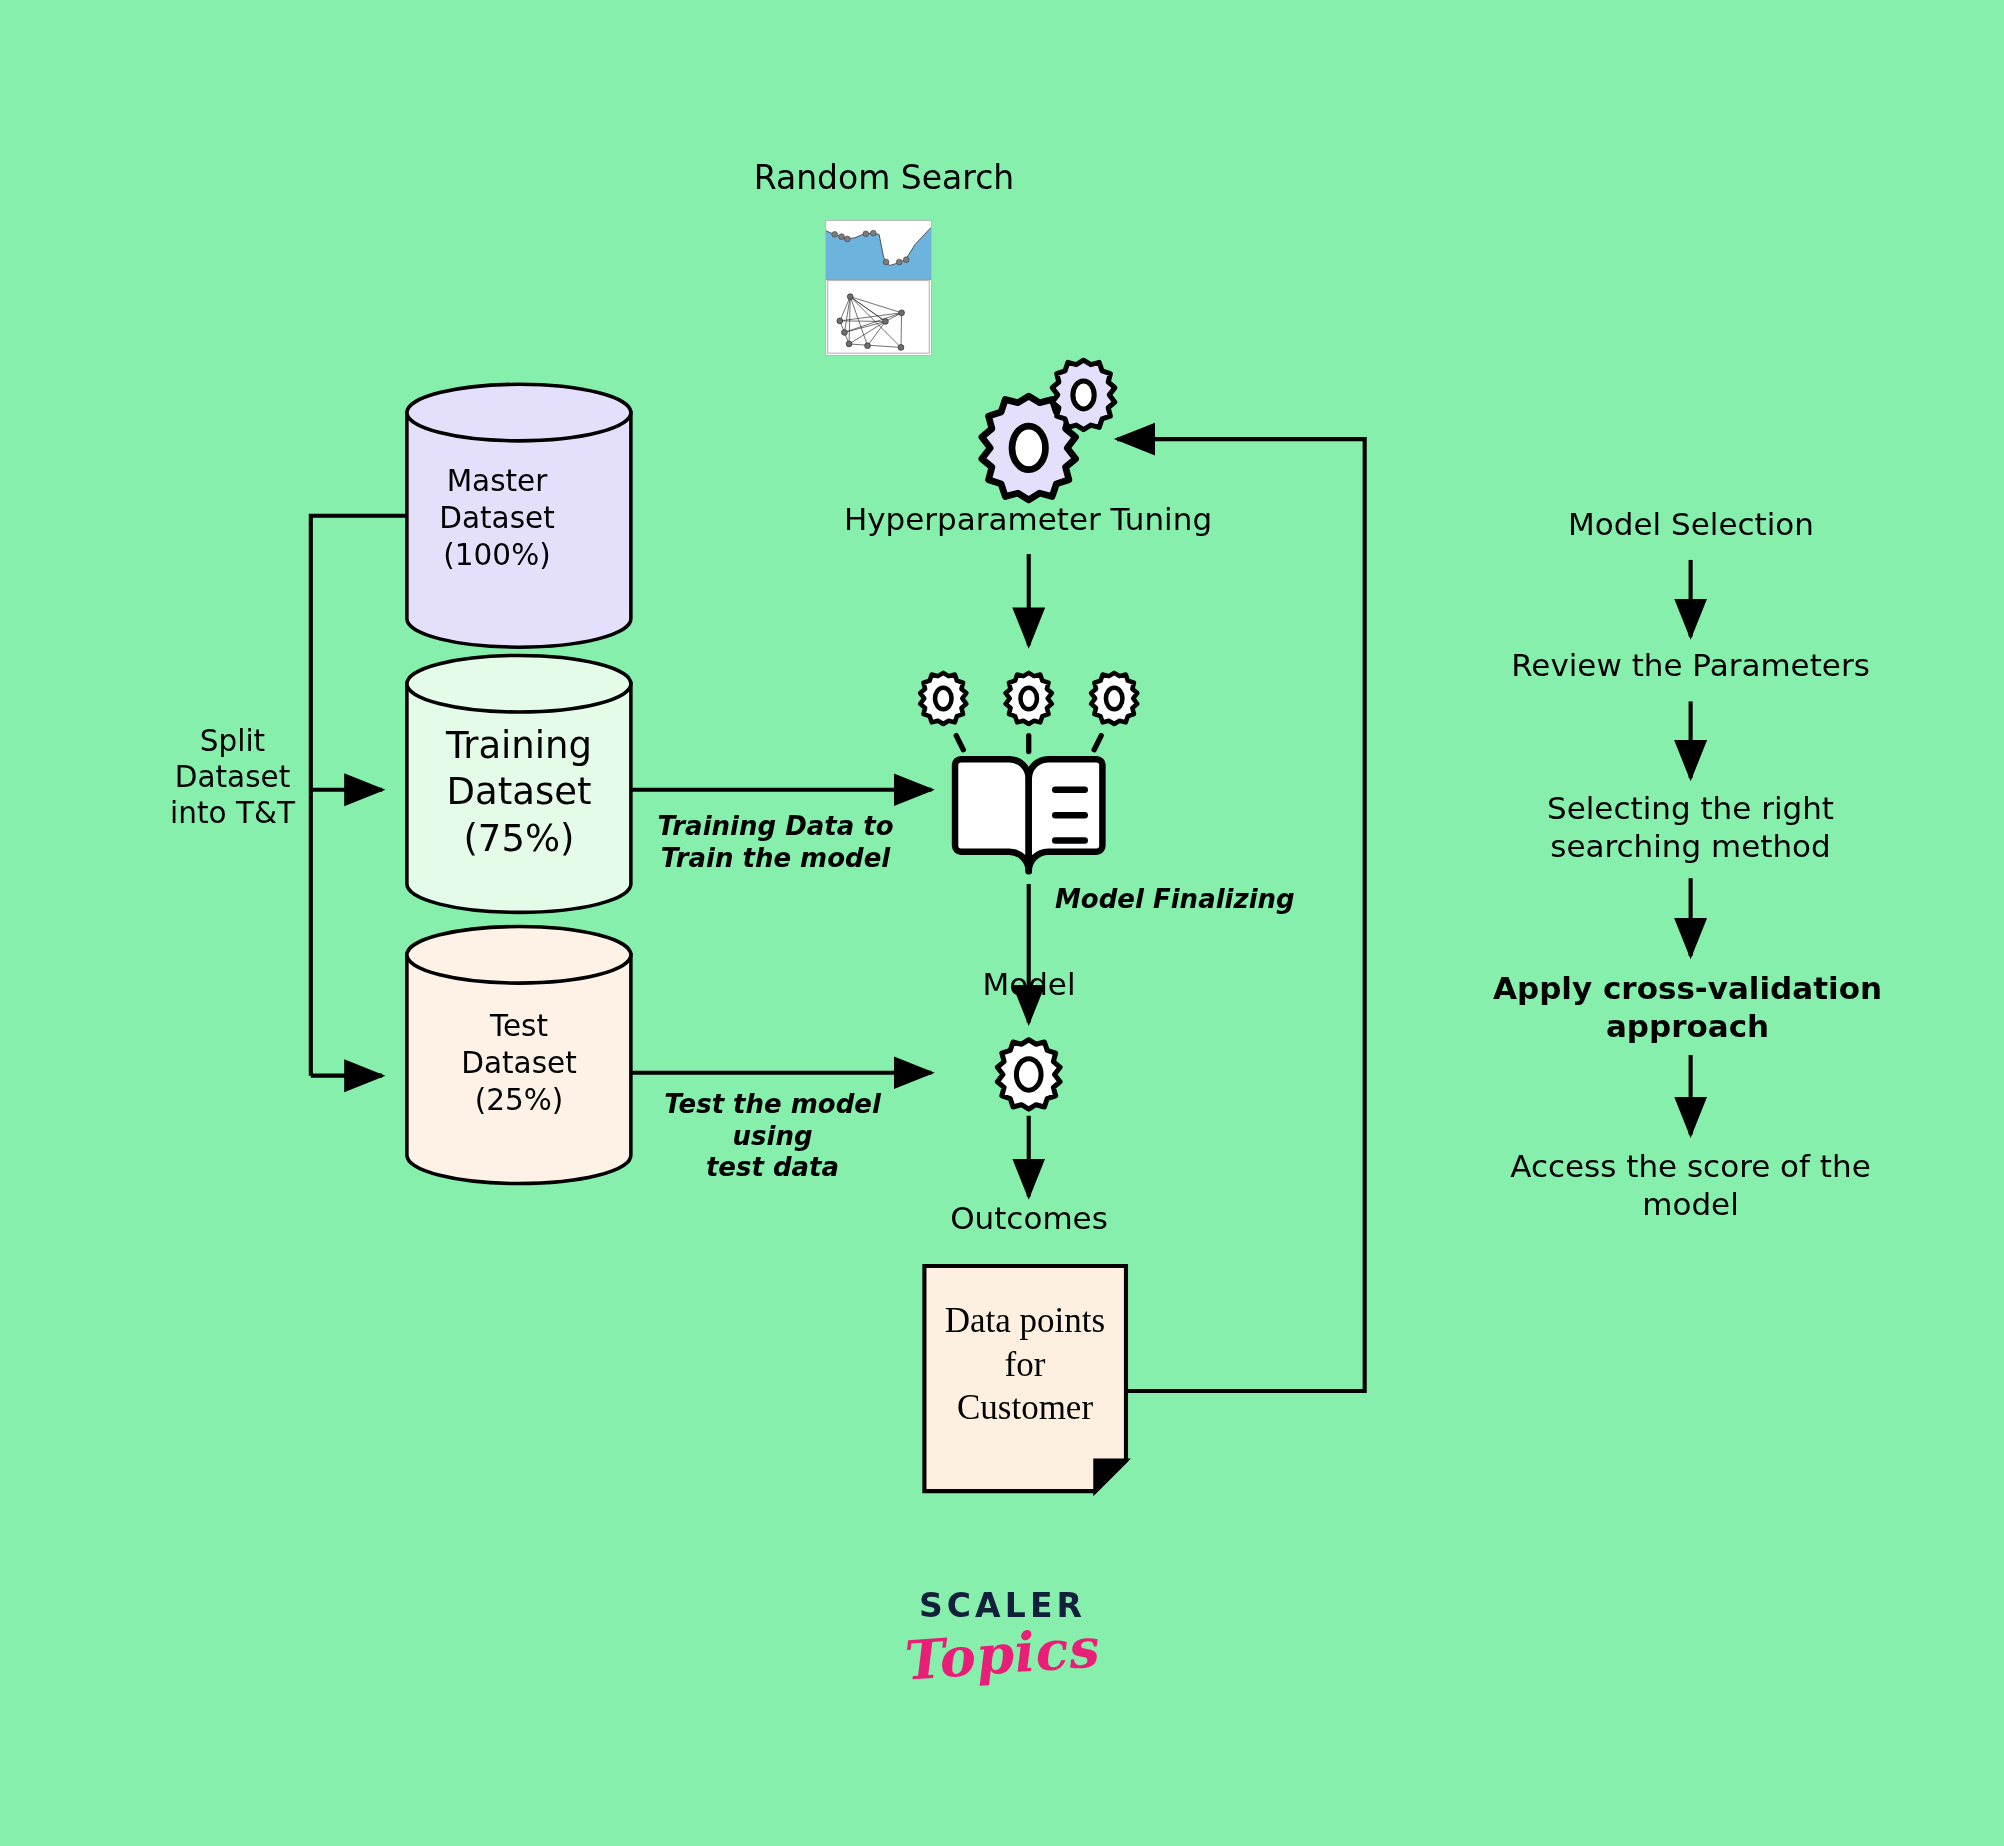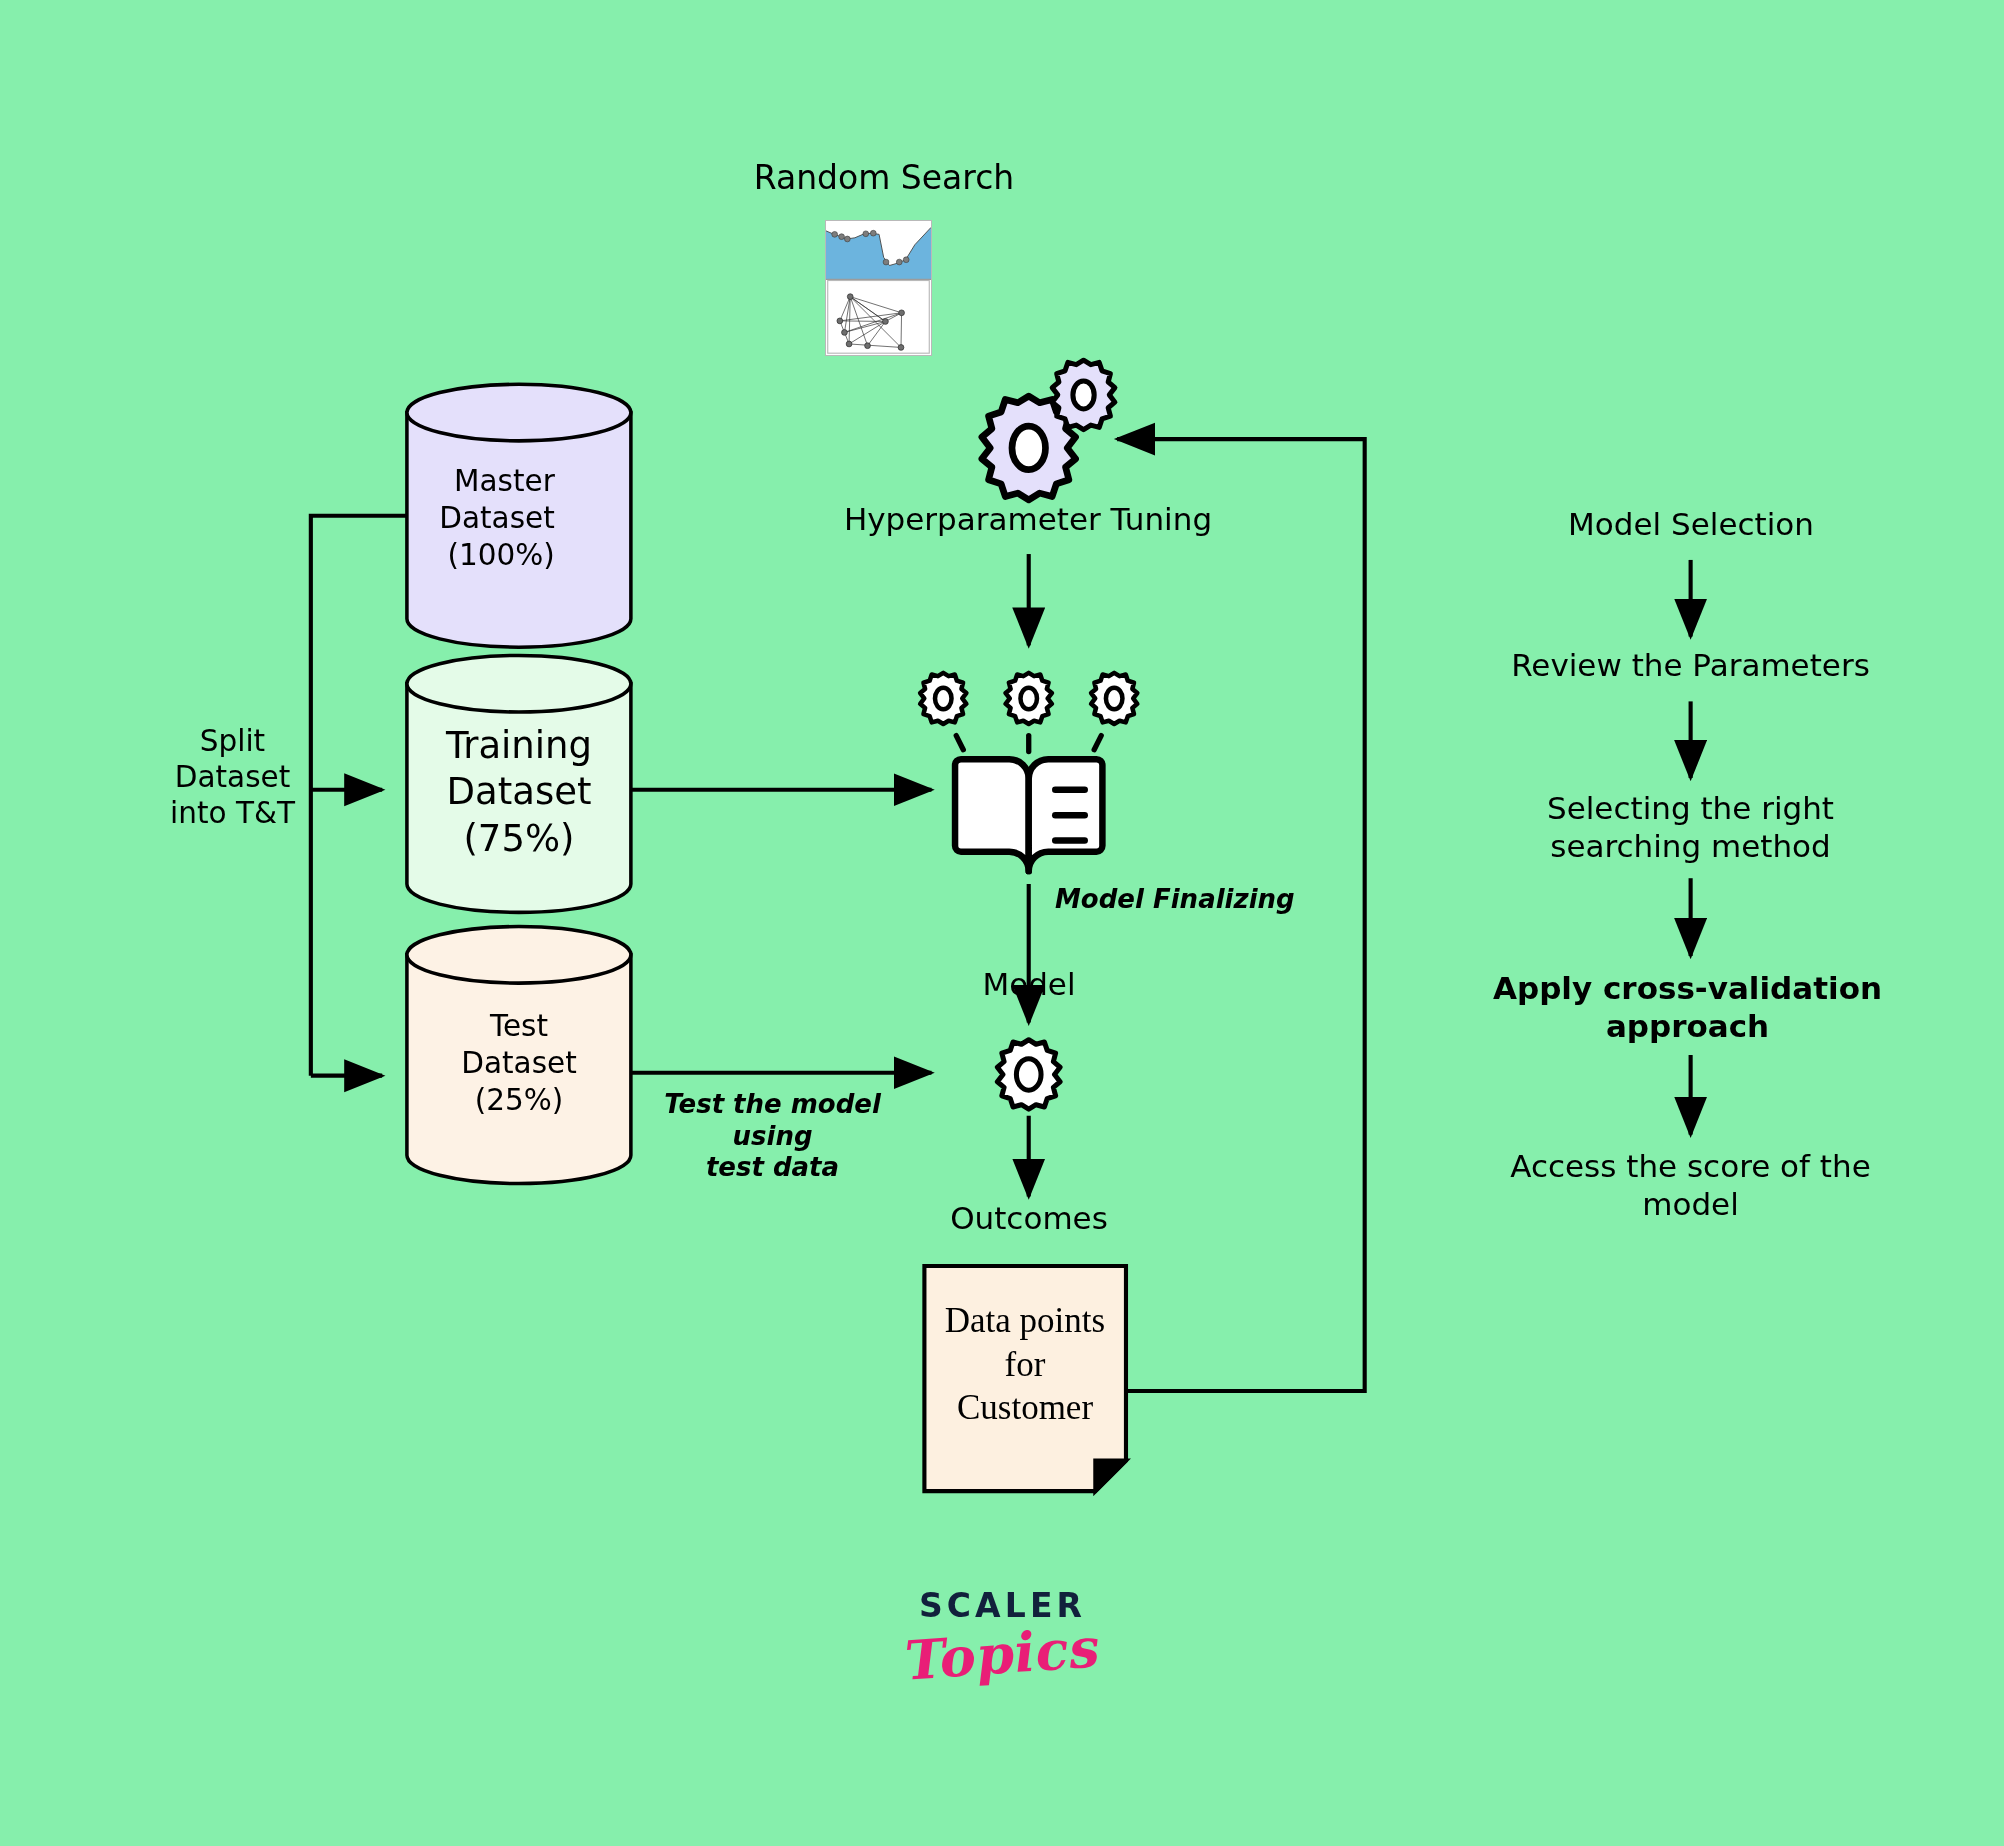--- a/index.html
+++ b/index.html
@@ -185,36 +185,38 @@
         <circle cx="32" cy="192" r="5"></circle>
         <circle cx="40" cy="212" r="5"></circle>
         <circle cx="72" cy="215" r="5"></circle>
         <circle cx="130" cy="218" r="5"></circle>
       </g>
     </svg>
   </div>
 
   <div class="lbl" style="left:648px;top:158px;width:472px;font-size:33px;">Random Search</div>
 
-  <div class="cyl-txt" style="left:407px;top:448px;width:180px;height:141px;font-size:29.5px;text-align:right;">Master
+  <div class="cyl-txt" style="left:407px;top:448px;width:180px;height:141px;font-size:29.5px;">Master
 Dataset
 (100%)</div>
 
   <div class="cyl-txt" style="left:407px;top:722px;width:224px;height:141px;font-size:37px;">Training
 Dataset
 (75%)</div>
 
   <div class="cyl-txt" style="left:407px;top:993px;width:224px;height:141px;font-size:29.5px;">Test
 Dataset
 (25%)</div>
 
   <div class="lbl" style="left:159px;top:724px;width:147px;font-size:29.5px;">Split
 Dataset
 into T&amp;T</div>
 
+  <div class="lbl ital" style="left:634px;top:811px;width:283px;font-size:26px;">Training Data to
+Train the model</div>
 
   <div class="lbl ital" style="left:625px;top:1089px;width:295px;font-size:26px;">Test the model using
 test data</div>
 
   <div class="lbl" style="left:816px;top:501px;width:424px;font-size:31px;">Hyperparameter Tuning</div>
 
   <div class="lbl ital" style="left:1055px;top:884px;width:265px;font-size:26px;text-align:left;">Model Finalizing</div>
 
   <div class="lbl" style="left:911px;top:966px;width:236px;font-size:31px;">Model</div>
 

